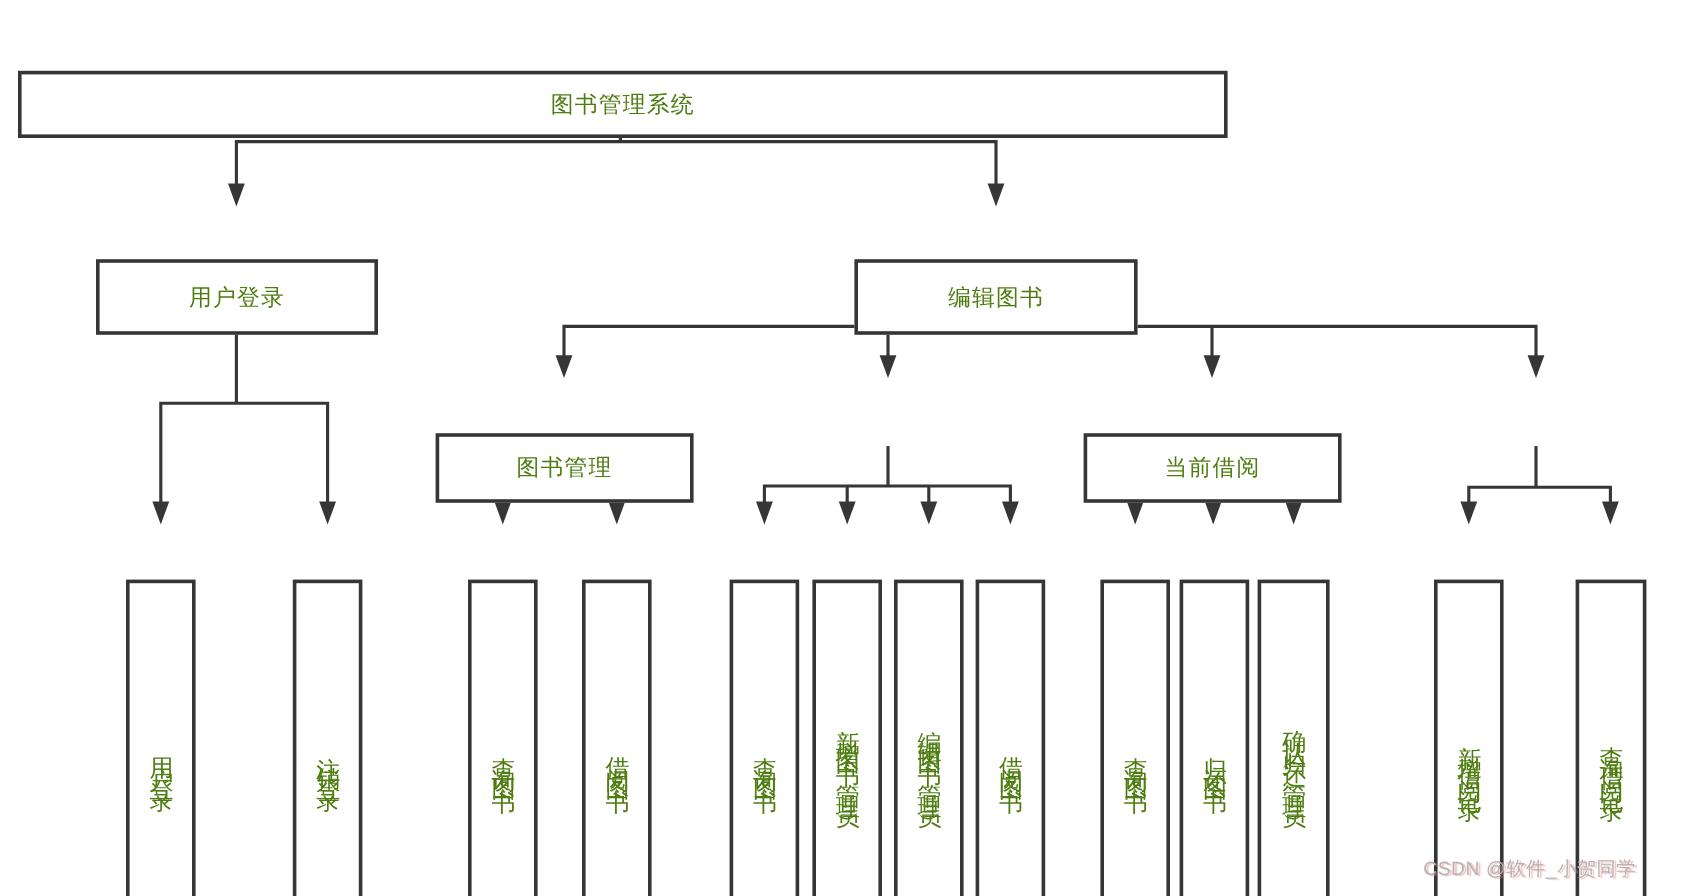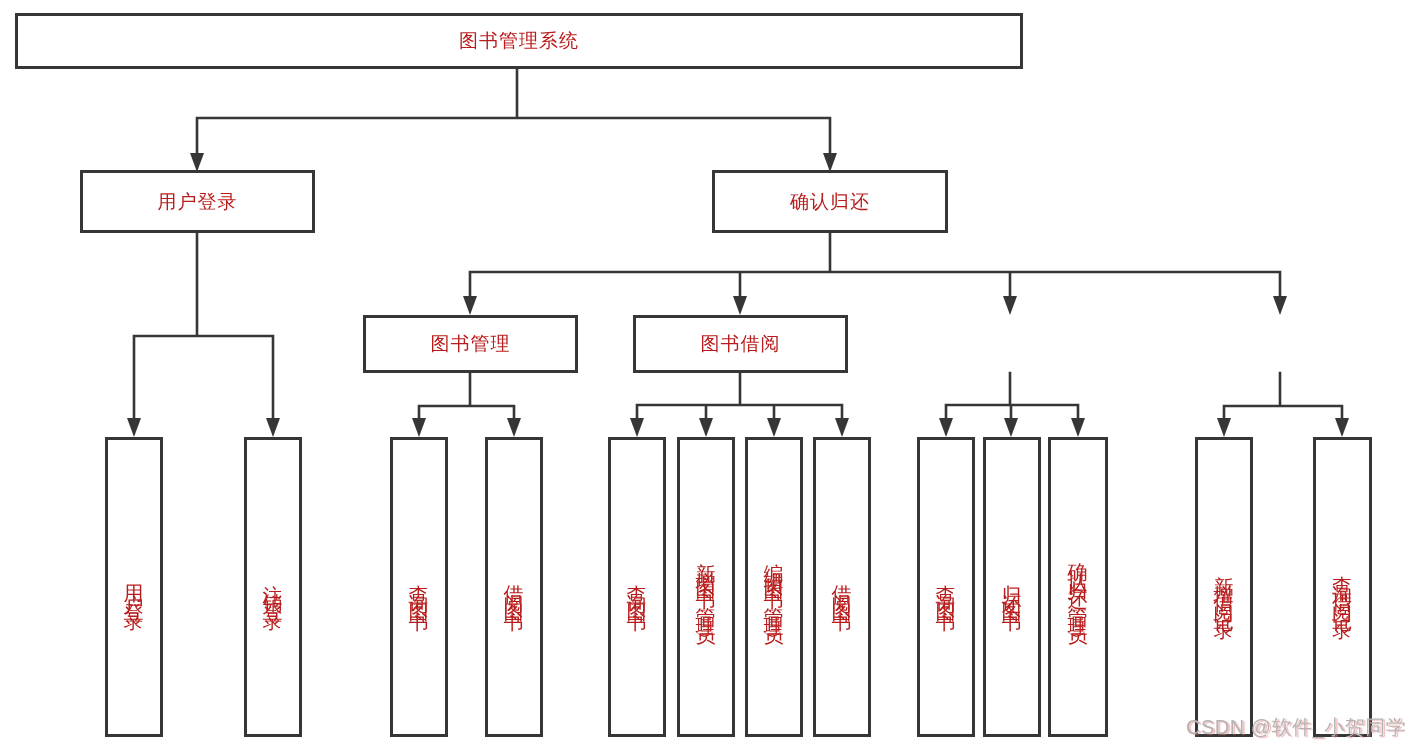--- a/index.html
+++ b/index.html
@@ -3,21 +3,21 @@
 <meta charset="utf-8">
 <style>
   html,body{margin:0;padding:0;background:#ffffff;}
   .stage{
     position:relative;width:1405px;height:747px;background:#ffffff;overflow:hidden;
     font-family:"Liberation Sans",sans-serif;
   }
   .lines{position:absolute;left:0;top:0;width:1405px;height:747px;pointer-events:none;}
   .node{
     position:absolute;box-sizing:border-box;border:3px solid #363636;background:#ffffff;
-    display:flex;align-items:center;justify-content:center;color:#b91c1c;
+    display:flex;align-items:center;justify-content:center;color:#4d7c0f;margin-top:46px;
   }
   .h{font-size:19px;letter-spacing:1px;white-space:nowrap;}
   .v span{
     writing-mode:vertical-lr;text-orientation:mixed;
     font-size:20px;letter-spacing:9px;line-height:1.1;
   }
   .leaf{top:437px;width:58px;height:300px;}
   
   #n-root{left:15px;top:13px;width:1008px;height:56px}
   #n-user-login{left:80px;top:170px;width:235px;height:63px}
@@ -33,21 +33,21 @@
   #n-bb-query{left:608px}
   #n-bb-add{left:677px}
   #n-bb-edit{left:745px}
   #n-bb-borrow{left:813px}
   #n-cb-query{left:917px}
   #n-cb-return{left:983px}
   #n-cb-confirm{left:1048px;width:60px}
   #n-br-add{left:1195px}
   #n-br-query{left:1313px;width:59px}
   #watermark{
-    position:absolute;left:1186px;top:714px;font-size:20px;color:#b4b4b4;
+    position:absolute;left:1186px;top:714px;font-size:16px;color:#b4b4b4;
     text-shadow:2px 1px 1px rgba(235,130,130,.55);white-space:nowrap;letter-spacing:.5px;
   }
 </style>
 </head>
 <body>
 
 <div class="stage">
 
   <svg class="lines" viewBox="0 0 1405 747" aria-hidden="true">
     <g>
@@ -84,28 +84,28 @@
   </svg>
 
   <div class="node h" id="n-root">
     <span>图书管理系统</span>
   </div>
 
   <div class="node h" id="n-user-login">
     <span>用户登录</span>
   </div>
   <div class="node h" id="n-book-mgmt">
-    <span>确认归还</span>
+    <span>编辑图书</span>
   </div>
 
   <div class="node h" id="n-new-book-rec">
     <span>图书管理</span>
   </div>
-  <div class="node h" id="n-book-borrow">
-    <span>图书借阅</span>
+  <div class="node h" id="n-current-borrow">
+    <span>当前借阅</span>
   </div>
 
   <div class="node v leaf" id="n-user-login-leaf">
     <span>用户登录</span>
   </div>
   <div class="node v leaf" id="n-logout-leaf">
     <span>注销登录</span>
   </div>
 
   <div class="node v leaf" id="n-nbr-query">

